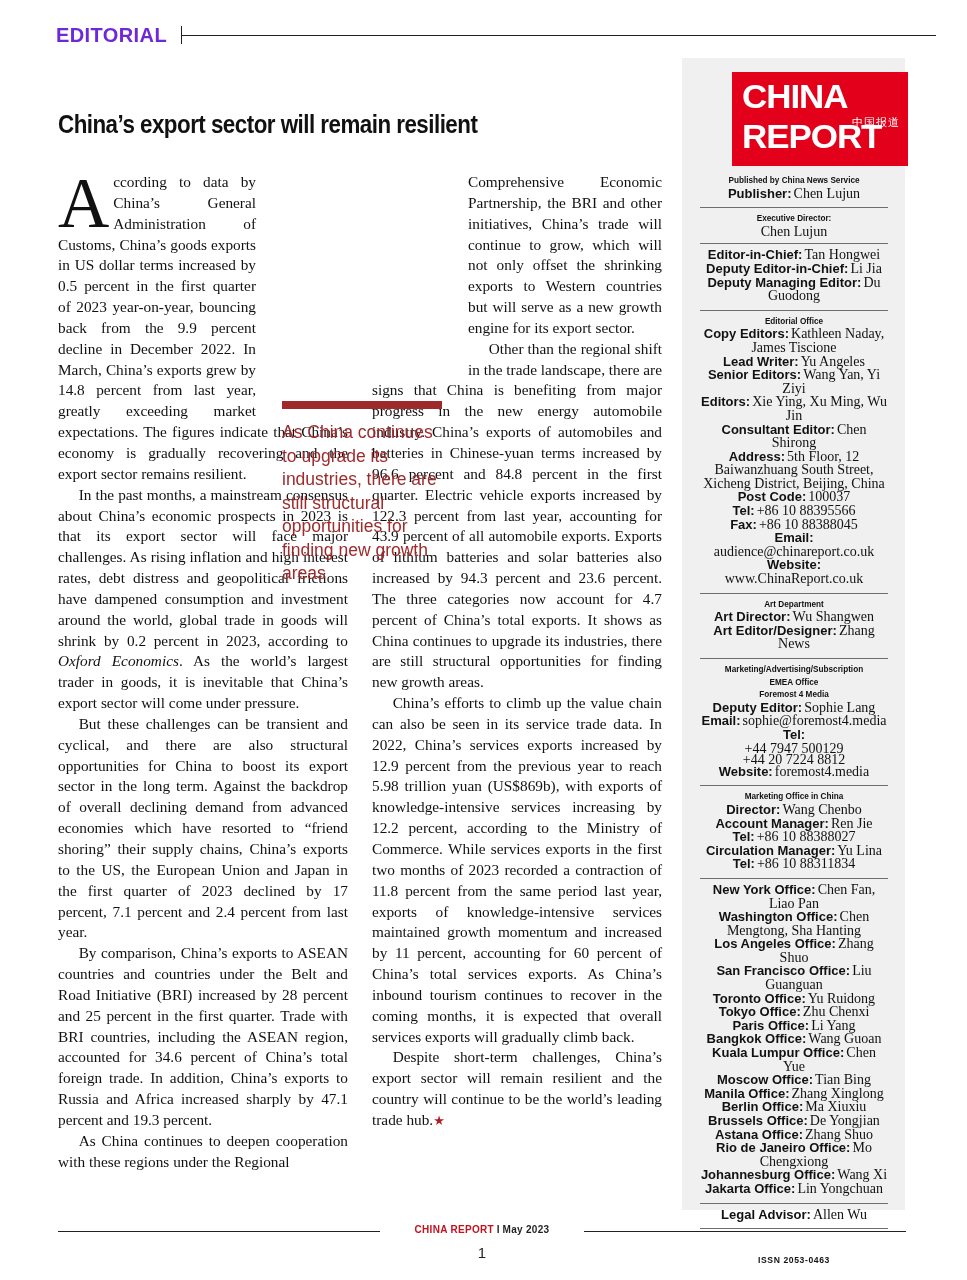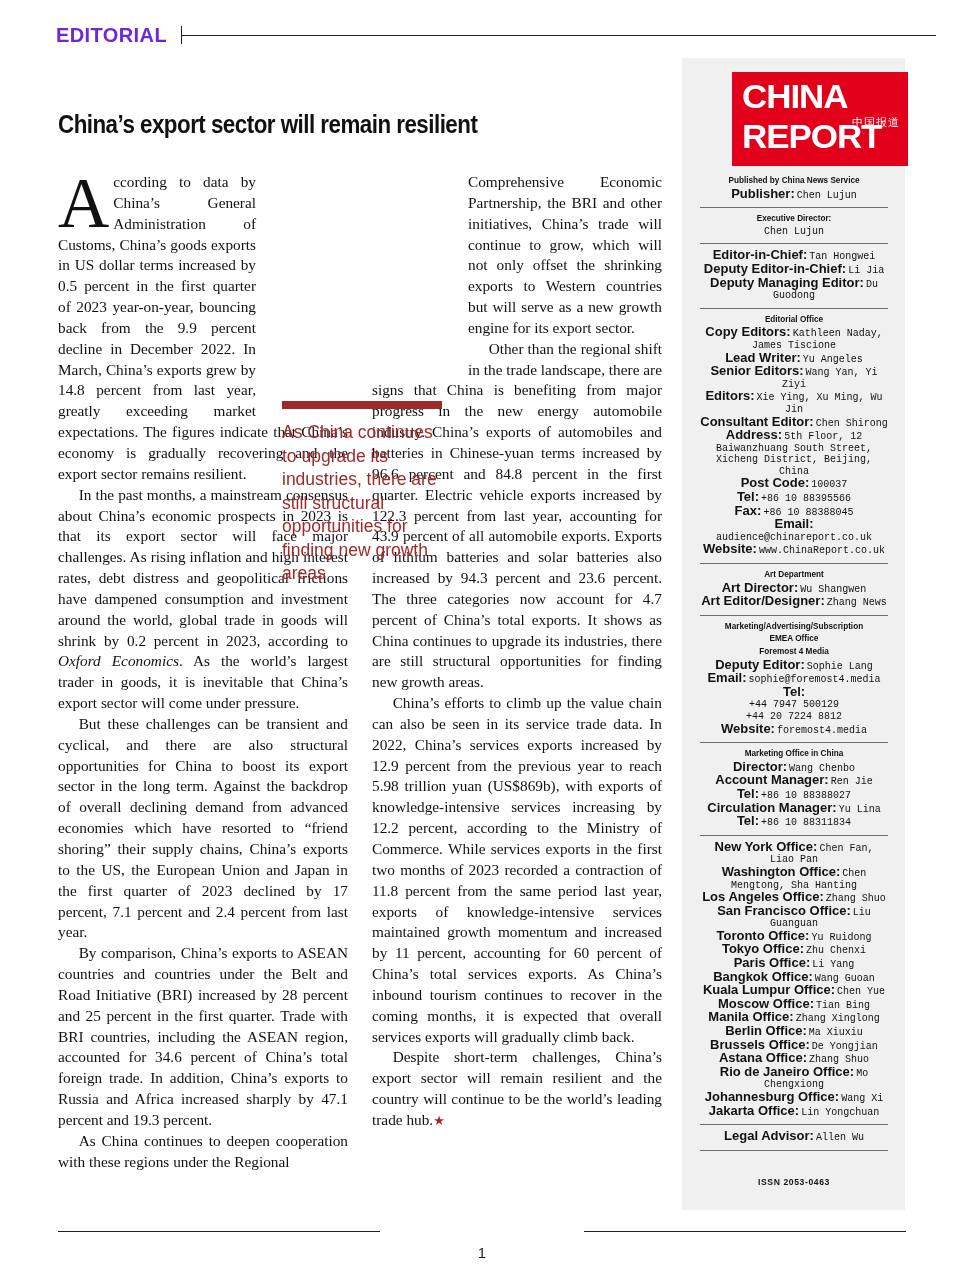--- a/index.html
+++ b/index.html
@@ -65,21 +65,21 @@
               transform: scaleX(1.06); transform-origin: left top; }
   .logo-cn { position: absolute; right: 8px; top: 43px; color: #fff;
              font-size: 11px; font-family: "DejaVu Sans", sans-serif; letter-spacing: 1px; }
 
   .mast { position: absolute; left: 700px; top: 172px; width: 188px;
           text-align: center; font-size: 8.2px; line-height: 11.6px; color: #111; }
   .mast .blk { padding: 3px 0 4px; }
   .mast hr { border: 0; border-top: 1px solid #6e6e6e; margin: 2px 0; }
   .mast b, .mast .lbl { font-family: "Liberation Sans", sans-serif; font-weight: bold;
                         font-size: 13px; }
-  .mast .val { font-family: Liberation Mono, monospace; font-size: 10px; }
+  .mast .val { font-family: Liberation Serif, serif; font-size: 14px; }
   .mast .hd { font-family: "Liberation Sans", sans-serif; font-weight: bold;
               font-size: 8.2px; display: block; margin-bottom: 1px; }
   .mast .row { display: block; }
   .issn { font-family: "Liberation Sans", sans-serif; font-weight: bold;
           font-size: 8.6px; letter-spacing: .6px; padding-top: 5px; margin-top: 21px; }
 
   
   .footer { position: absolute; left: 58px; top: 1222px; width: 848px; height: 40px; }
   .f-line { position: absolute; top: 9px; height: 1px; background: #231f20; }
   .f-l { left: 0; width: 322px; }
@@ -233,16 +233,21 @@
       <span class="row"><span class="lbl">Legal Advisor:</span> <span class="val">Allen Wu</span></span>
     </div>
     <hr>
 
     <div class="issn">ISSN  2053-0463</div>
   </div>
 
   <div class="footer">
     <span class="f-line f-l"></span>
     <span class="f-line f-r"></span>
+    <div class="f-center">
+      <span class="f-brand">CHINA REPORT</span>
+      <span class="f-date">I</span>
+      <span class="f-date">May  2023</span>
+    </div>
     <div class="f-page">1</div>
   </div>
 
 </div>
 
 </body></html>

